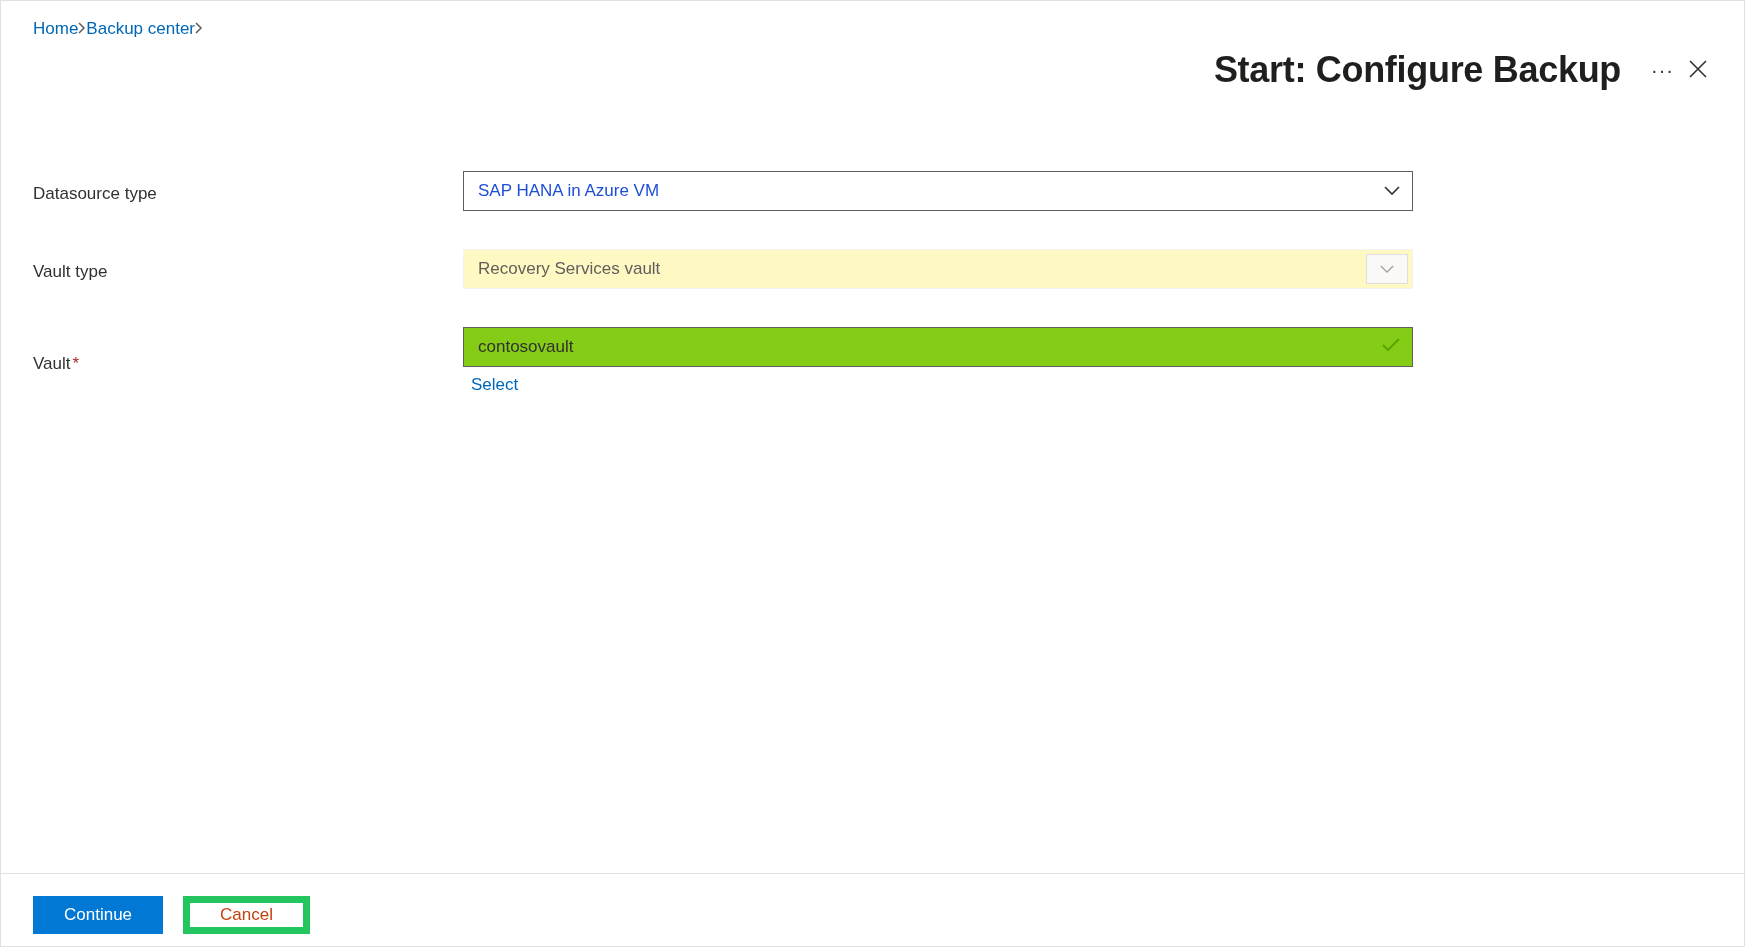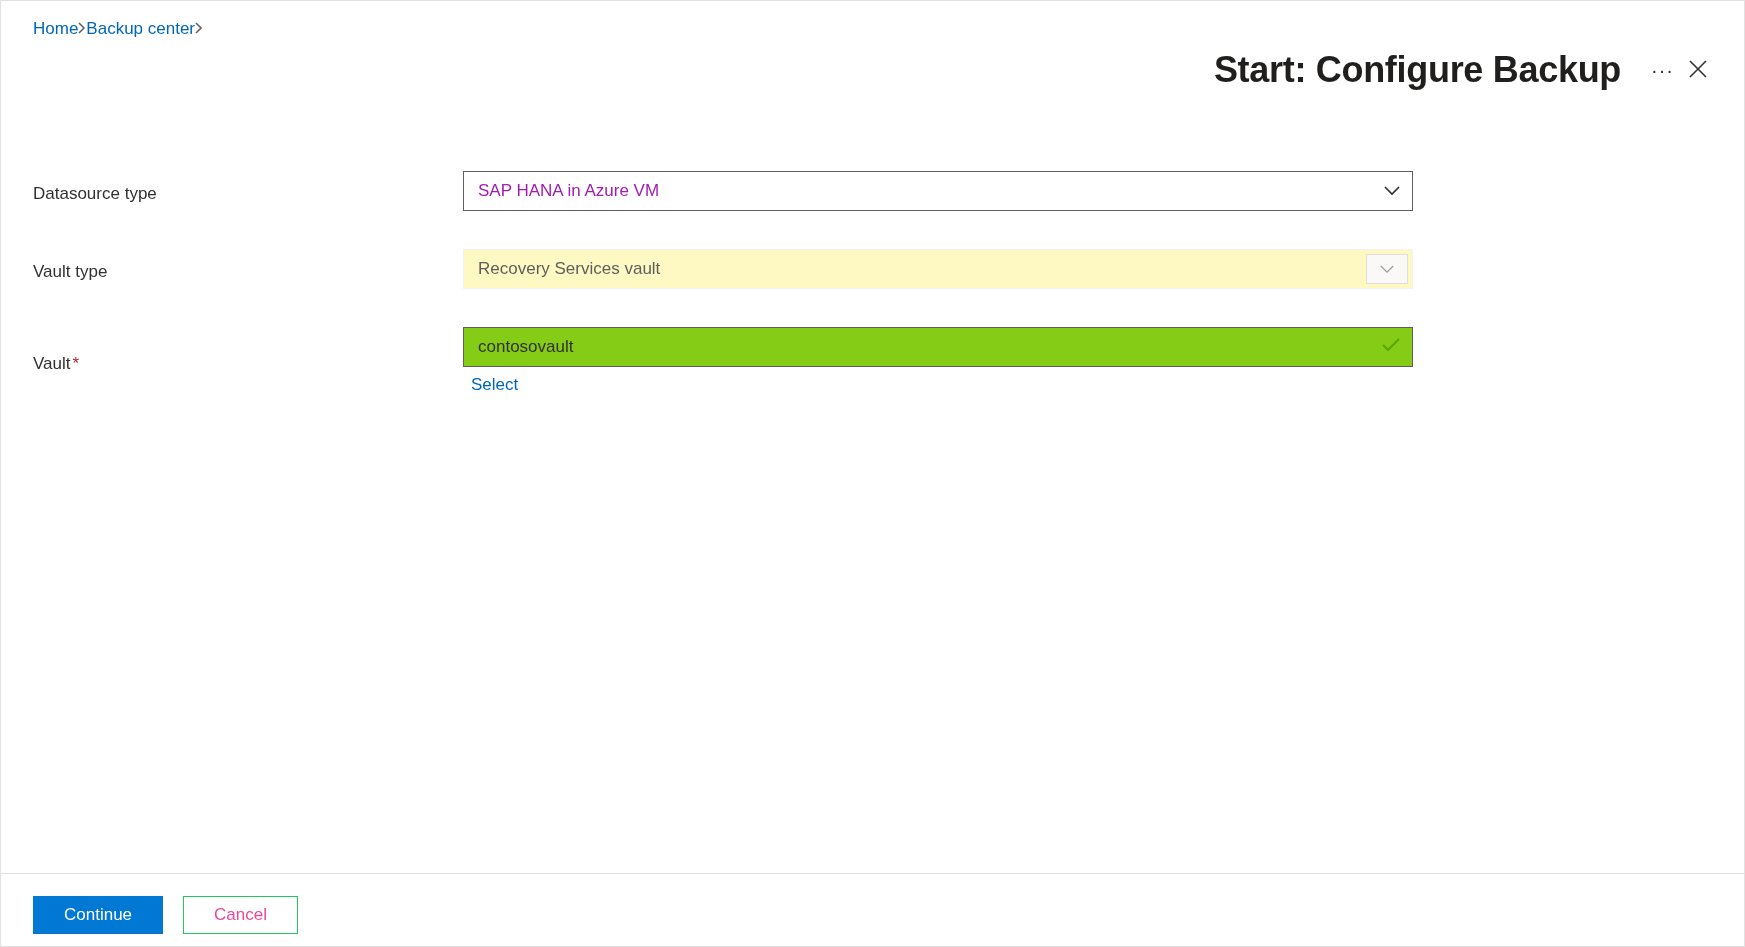--- a/index.html
+++ b/index.html
@@ -99,21 +99,21 @@
     }
     .select-control {
       position: relative;
       display: flex;
       align-items: center;
       border: 1px solid #605e5c;
       background: #ffffff;
       height: 40px;
       padding: 0 40px 0 14px;
       font-size: 17px;
-      color: #a21caf;
+      color: #1d4ed8;
       cursor: pointer;
       width: 100%;
     }
     .select-control.disabled {
       background: #fef9c3;
       border-color: #f3f2f1;
       color: #605e5c;
       cursor: default;
     }
     .select-control .chevron {
@@ -180,22 +180,22 @@
       cursor: pointer;
       font-family: inherit;
     }
     .btn-primary {
       background: #0078d4;
       color: #ffffff;
       border-color: #0078d4;
     }
     .btn-secondary {
       background: #ffffff;
-      color: #ec4899;
-      border: 1px solid #22c55e;
+      color: #c2410c;
+      border: 7px solid #22c55e;
     }
   </style>
 </head>
 <body>
 
 <div class="page">
   <div class="content-area">
     <nav class="breadcrumb">
       <a href="#">Home</a>
       <span class="sep">

